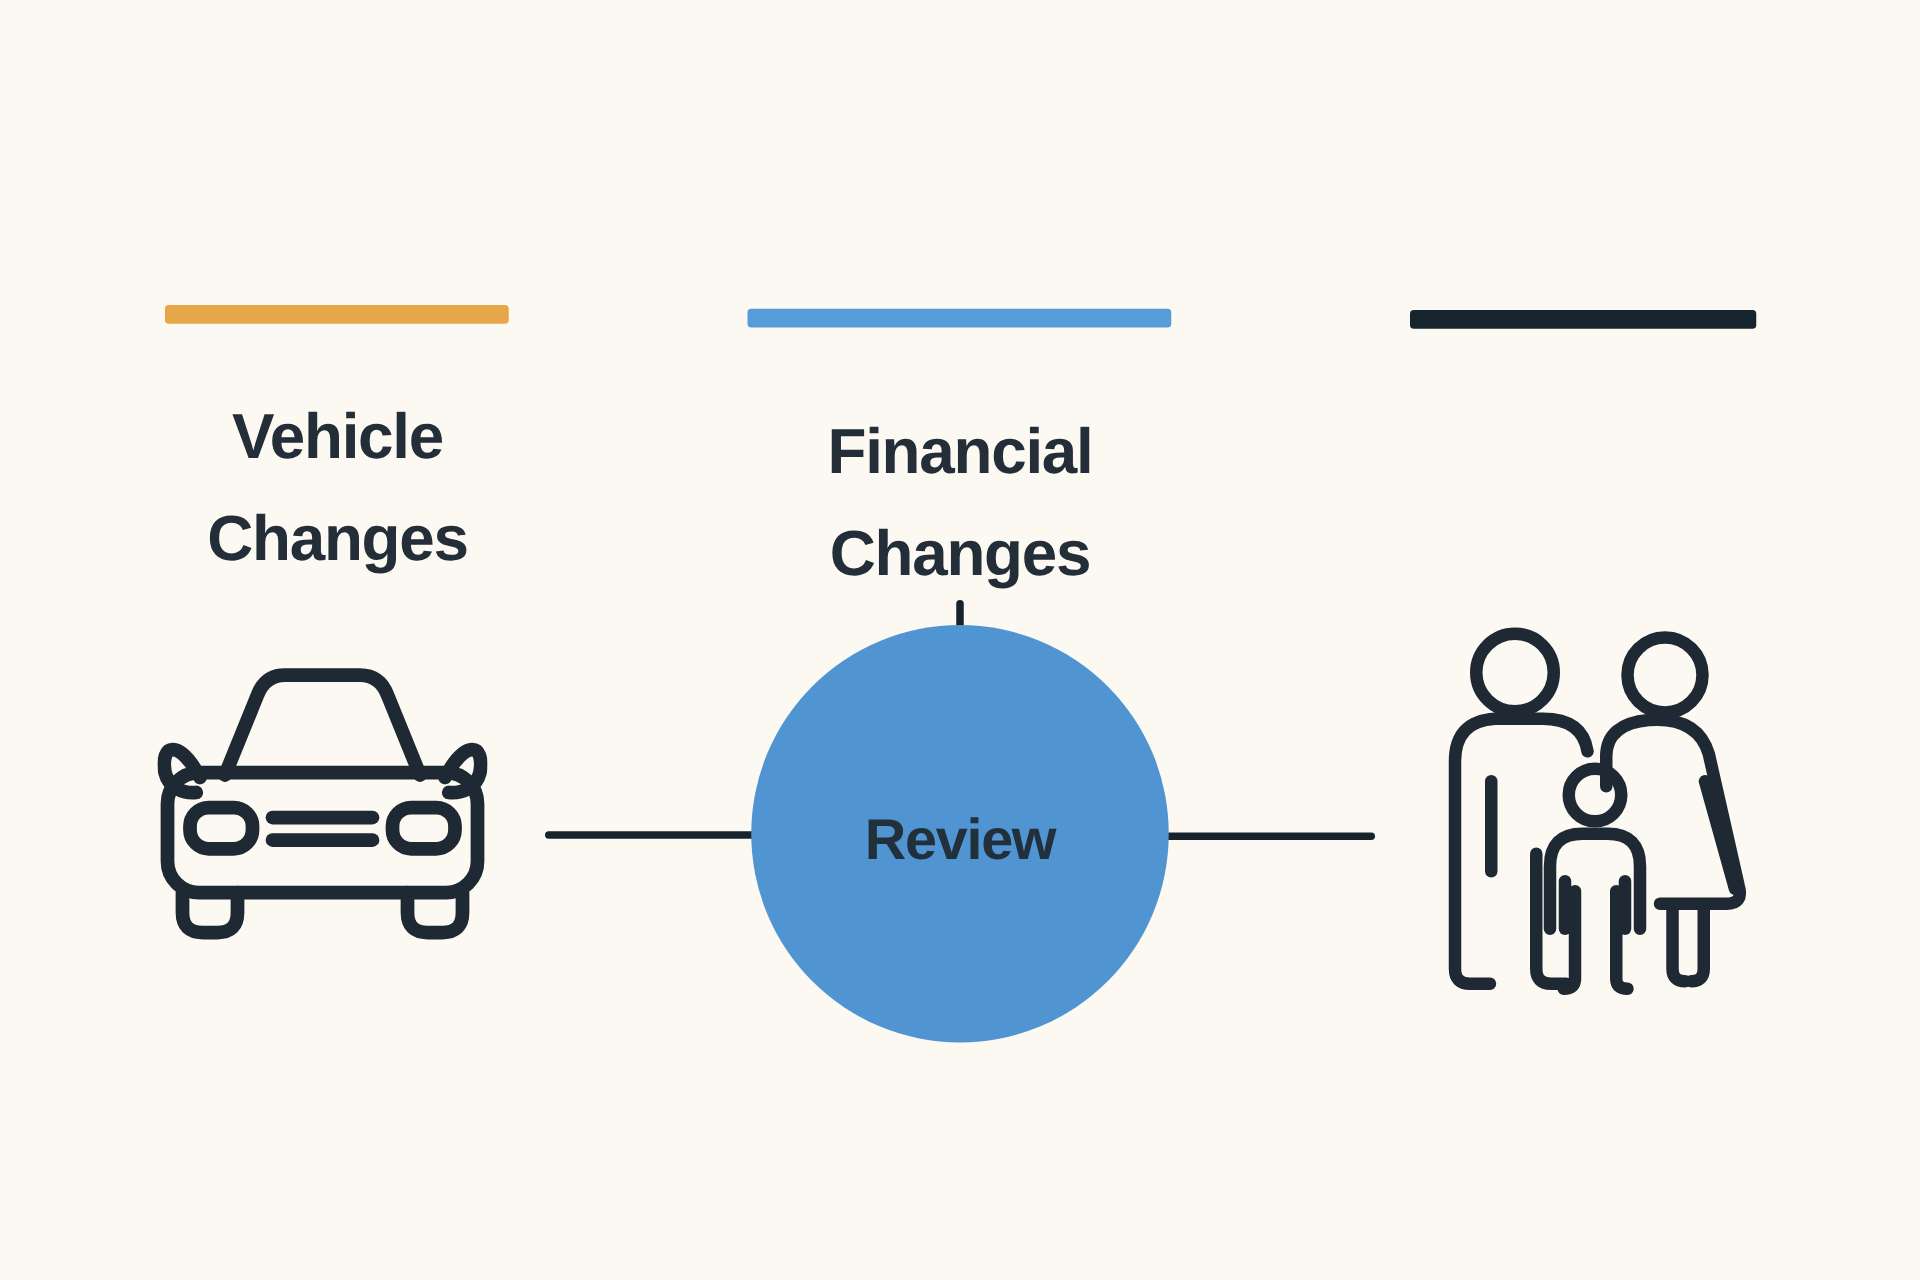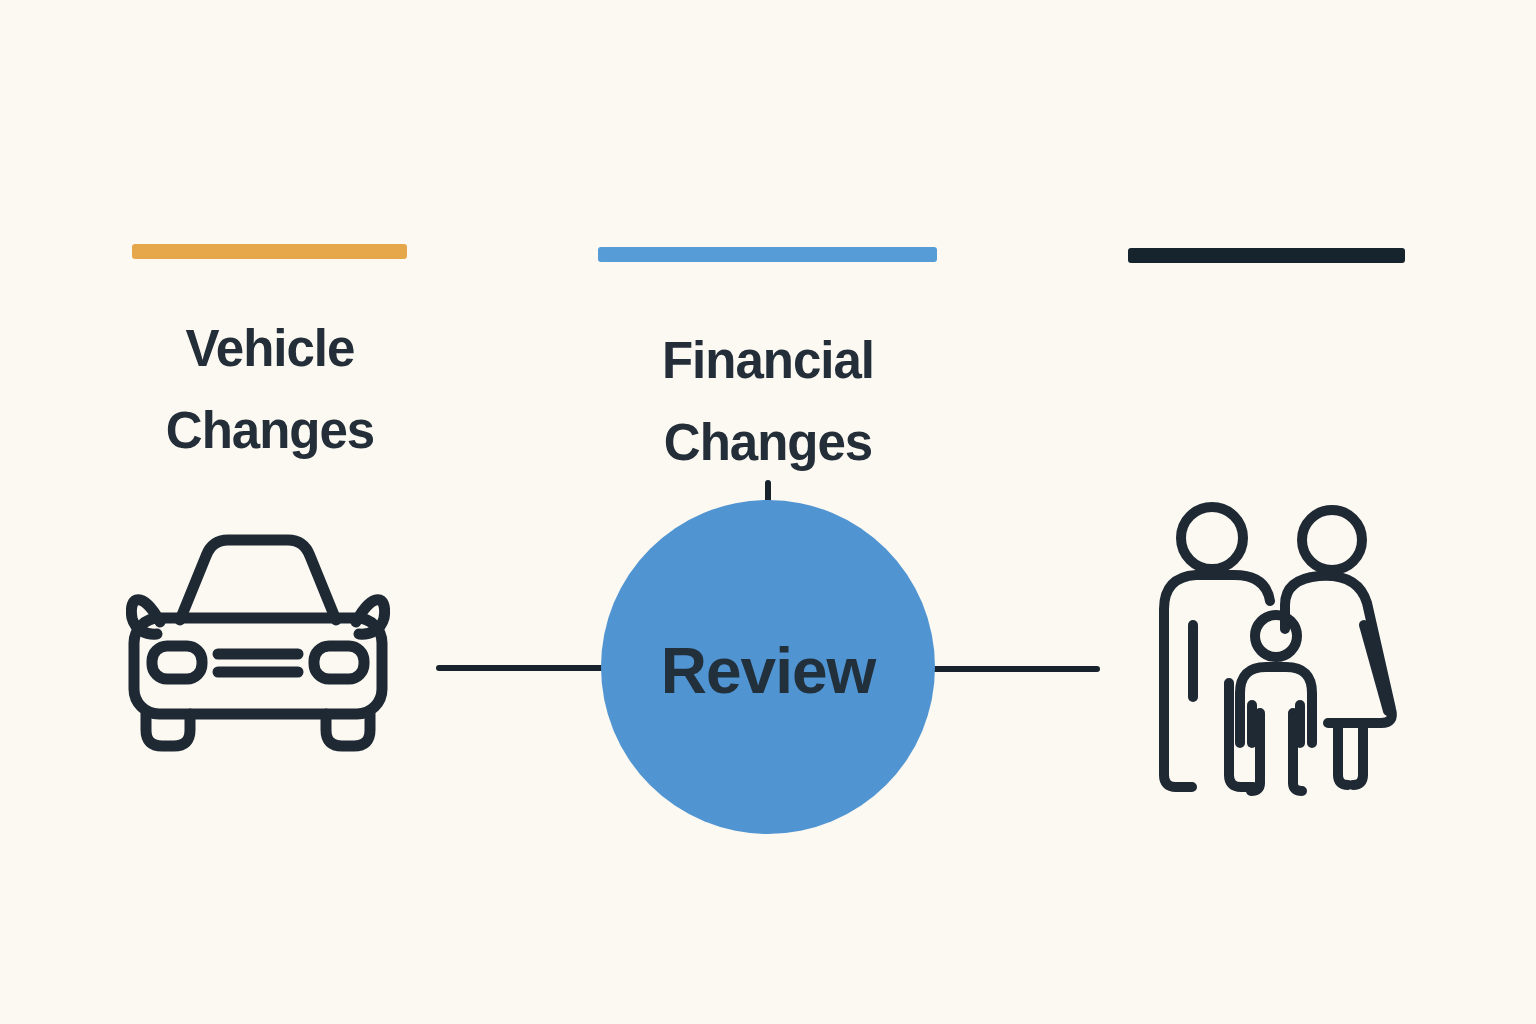--- a/index.html
+++ b/index.html
@@ -47,21 +47,21 @@
     width: 334px;
     height: 334px;
     border-radius: 50%;
     display: flex;
     flex-direction: column;
     align-items: center;
     justify-content: center;
     padding-top: 8px;
   }
   .review-circle .badge-line {
-    font-size: 64px;
+    font-size: 46px;
     font-weight: 700;
     line-height: 75px;
     letter-spacing: -1px;
     color: #22303C;
     text-align: center;
   }
   .icon-svg {
     position: absolute;
     color: #1E2933;
   }

